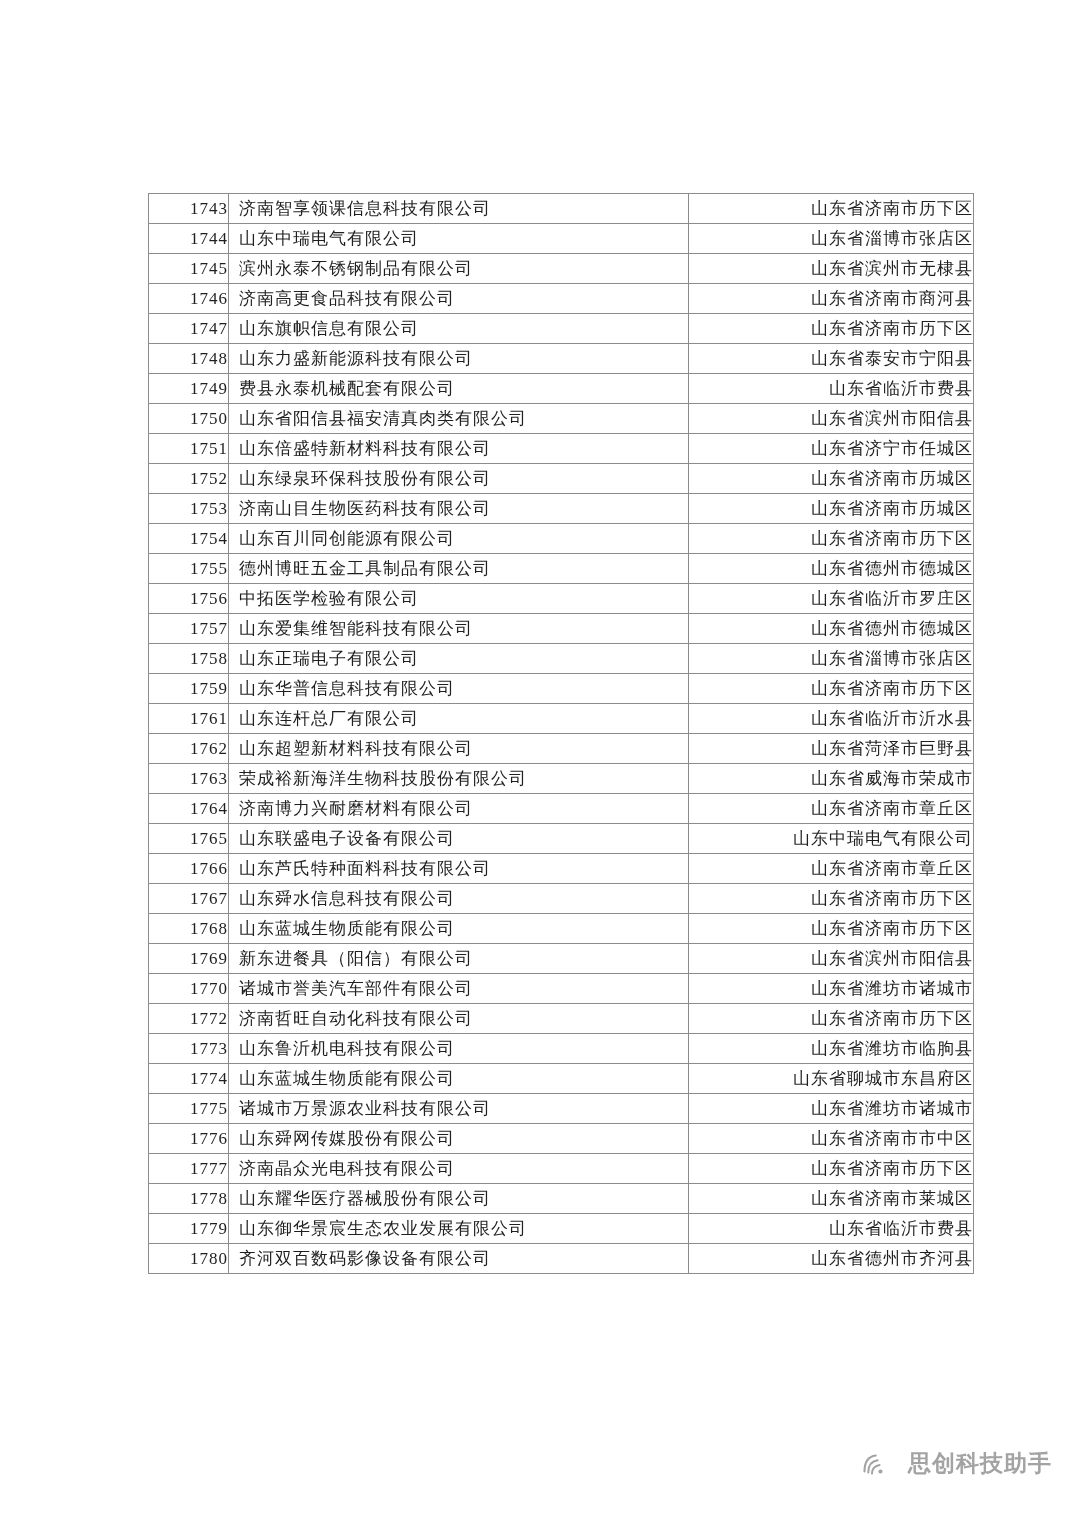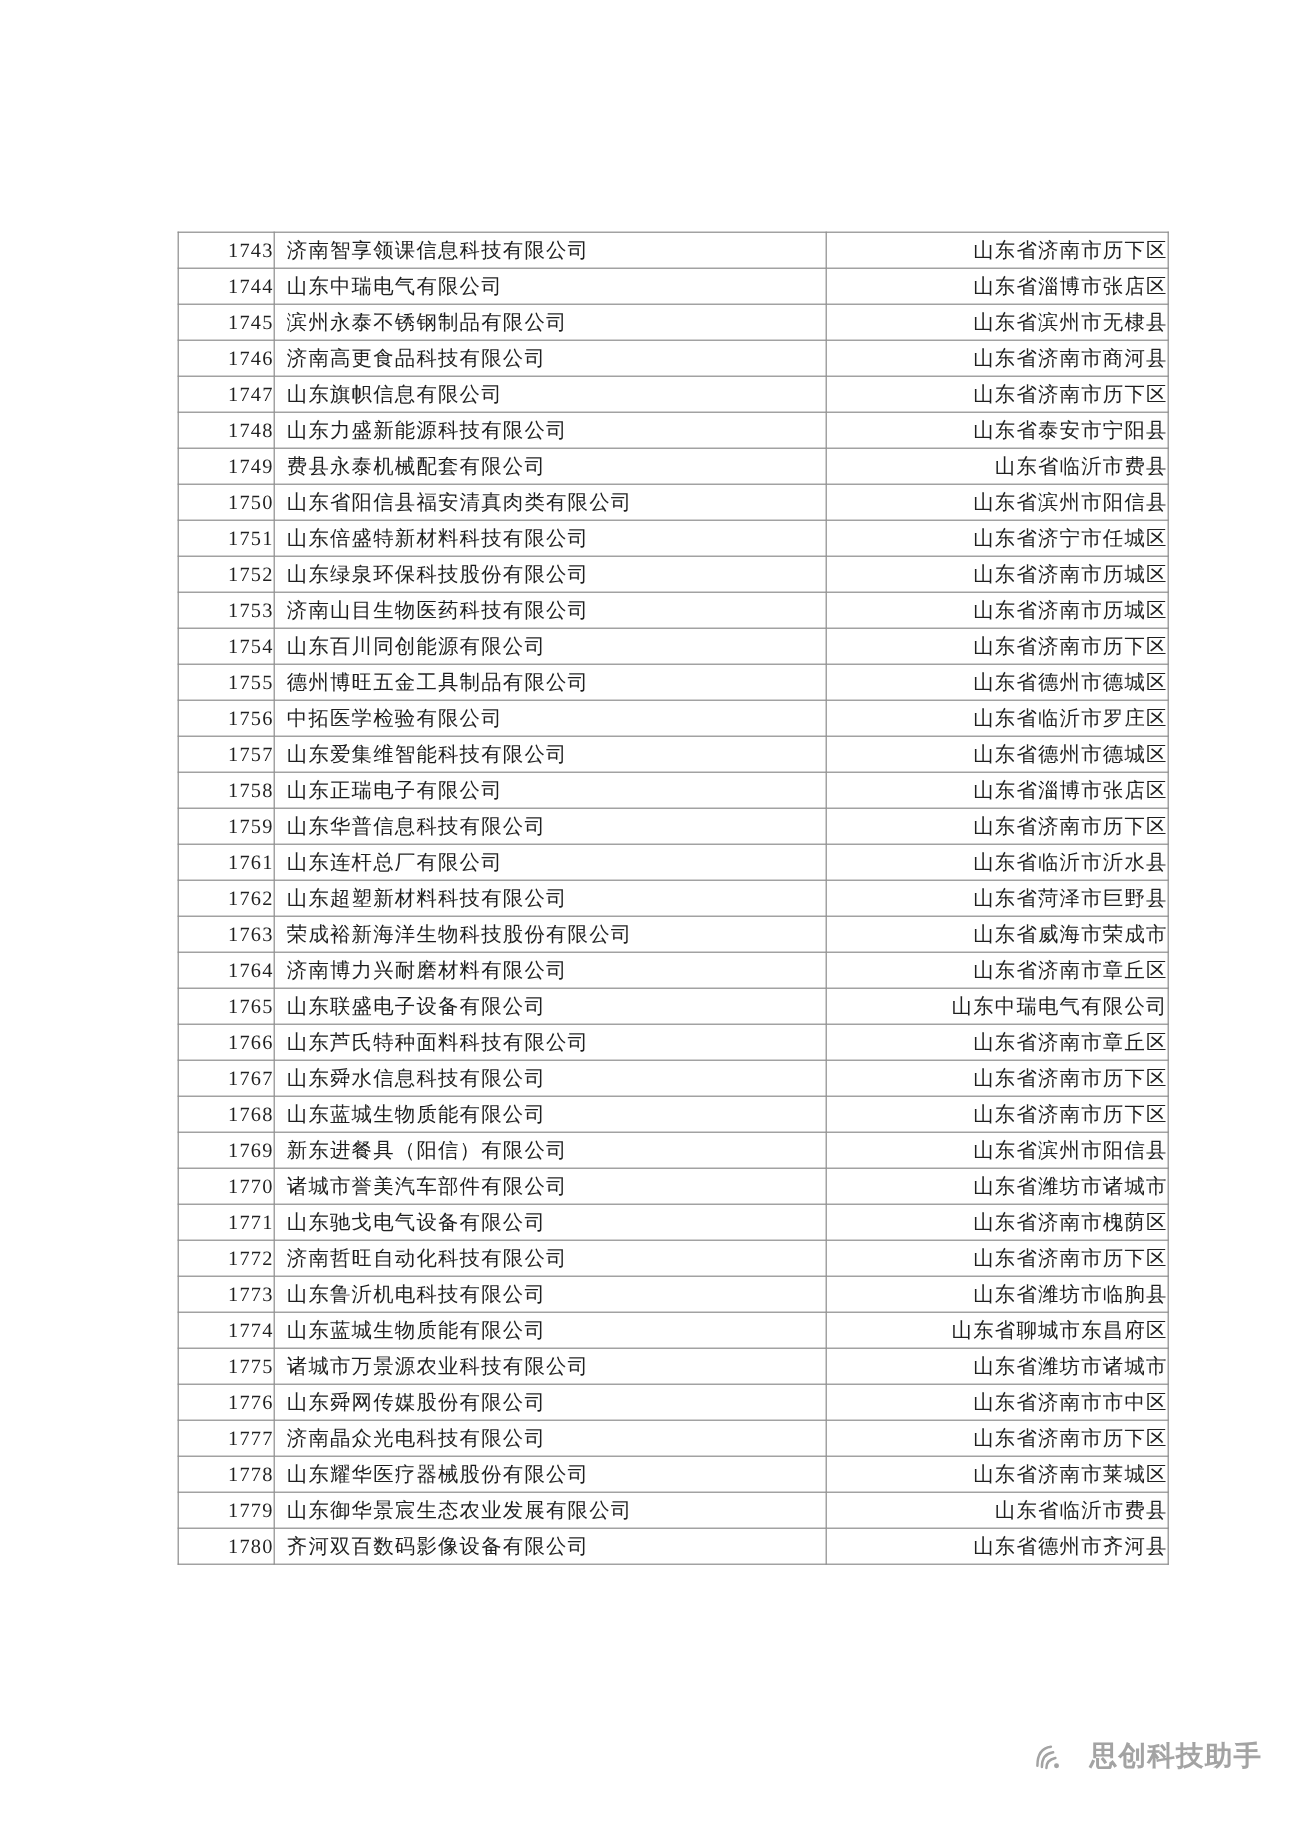--- a/index.html
+++ b/index.html
@@ -206,25 +206,20 @@
         </tr>
         <tr>
           <td class="col-no">1769</td>
           <td class="col-company">新东进餐具（阳信）有限公司</td>
           <td class="col-location">山东省滨州市阳信县</td>
         </tr>
         <tr>
           <td class="col-no">1770</td>
           <td class="col-company">诸城市誉美汽车部件有限公司</td>
           <td class="col-location">山东省潍坊市诸城市</td>
-        </tr>
-        <tr>
-          <td class="col-no">1771</td>
-          <td class="col-company">山东驰戈电气设备有限公司</td>
-          <td class="col-location">山东省济南市槐荫区</td>
         </tr>
         <tr>
           <td class="col-no">1772</td>
           <td class="col-company">济南哲旺自动化科技有限公司</td>
           <td class="col-location">山东省济南市历下区</td>
         </tr>
         <tr>
           <td class="col-no">1773</td>
           <td class="col-company">山东鲁沂机电科技有限公司</td>
           <td class="col-location">山东省潍坊市临朐县</td>

